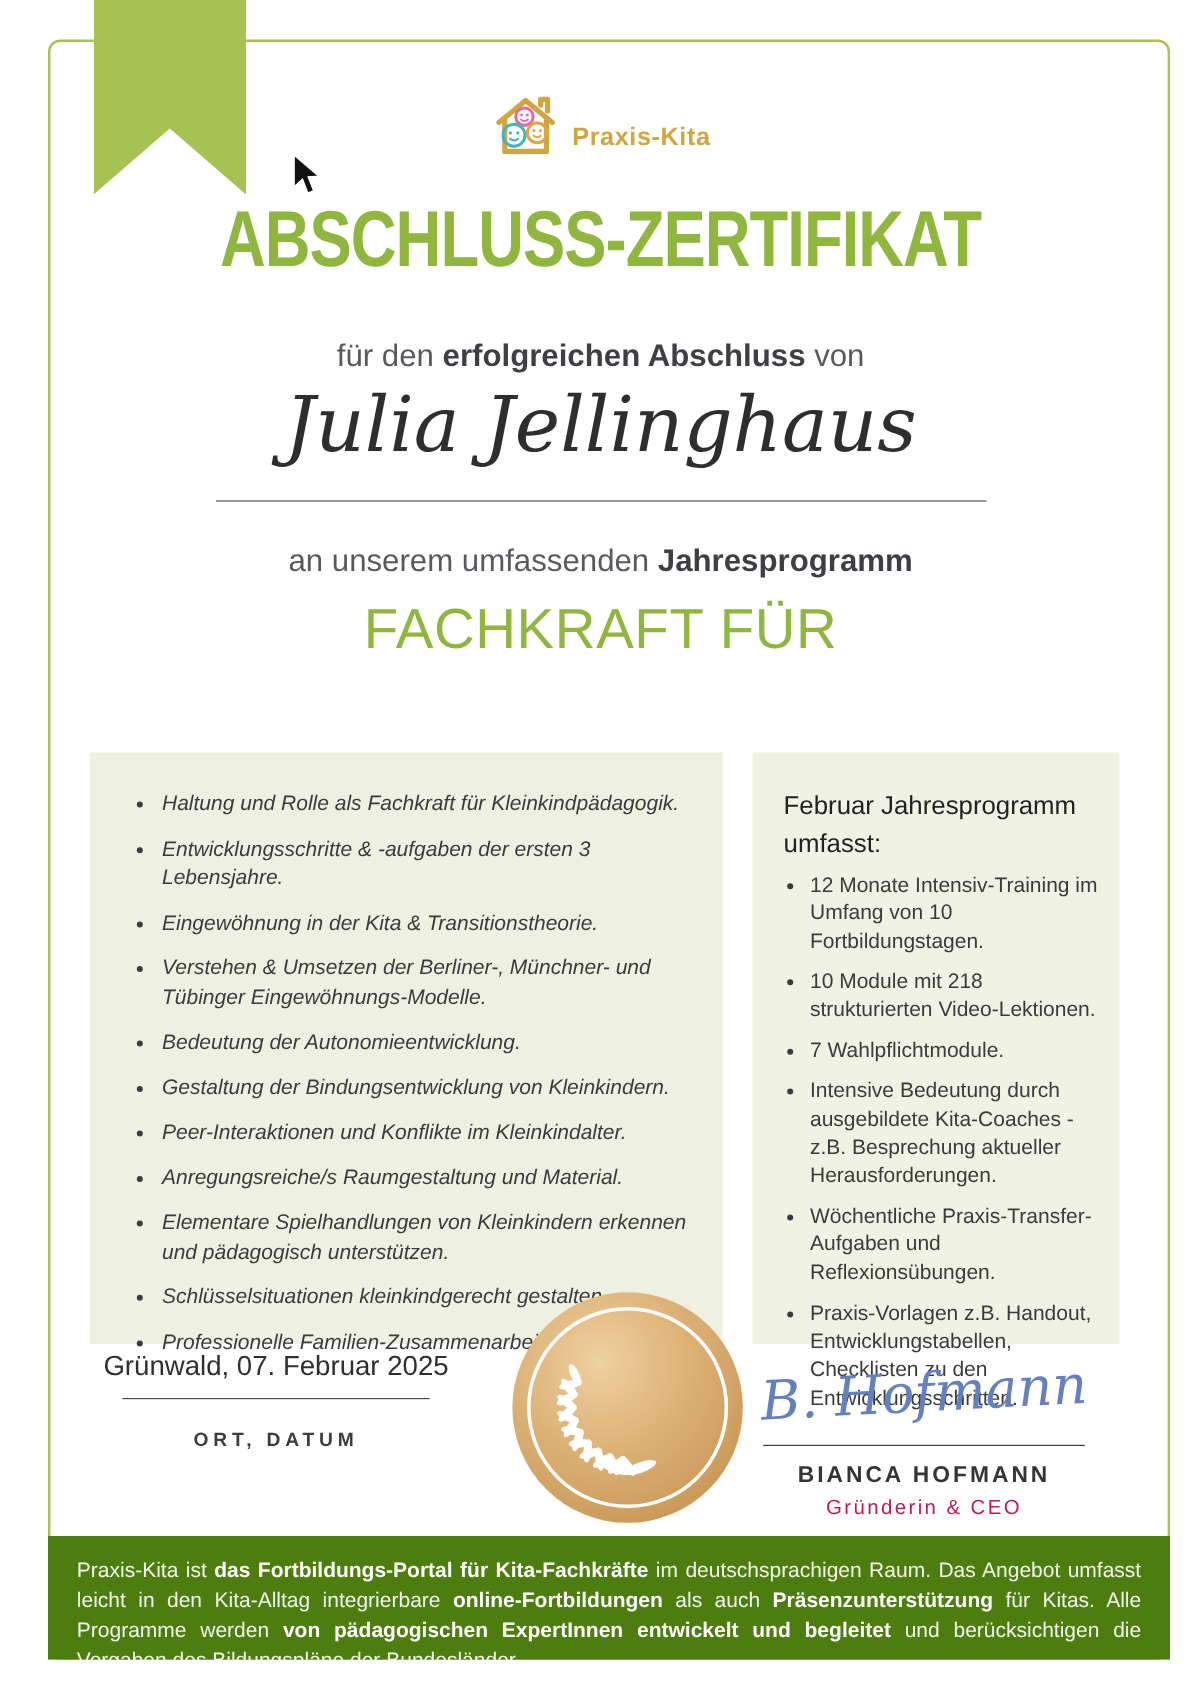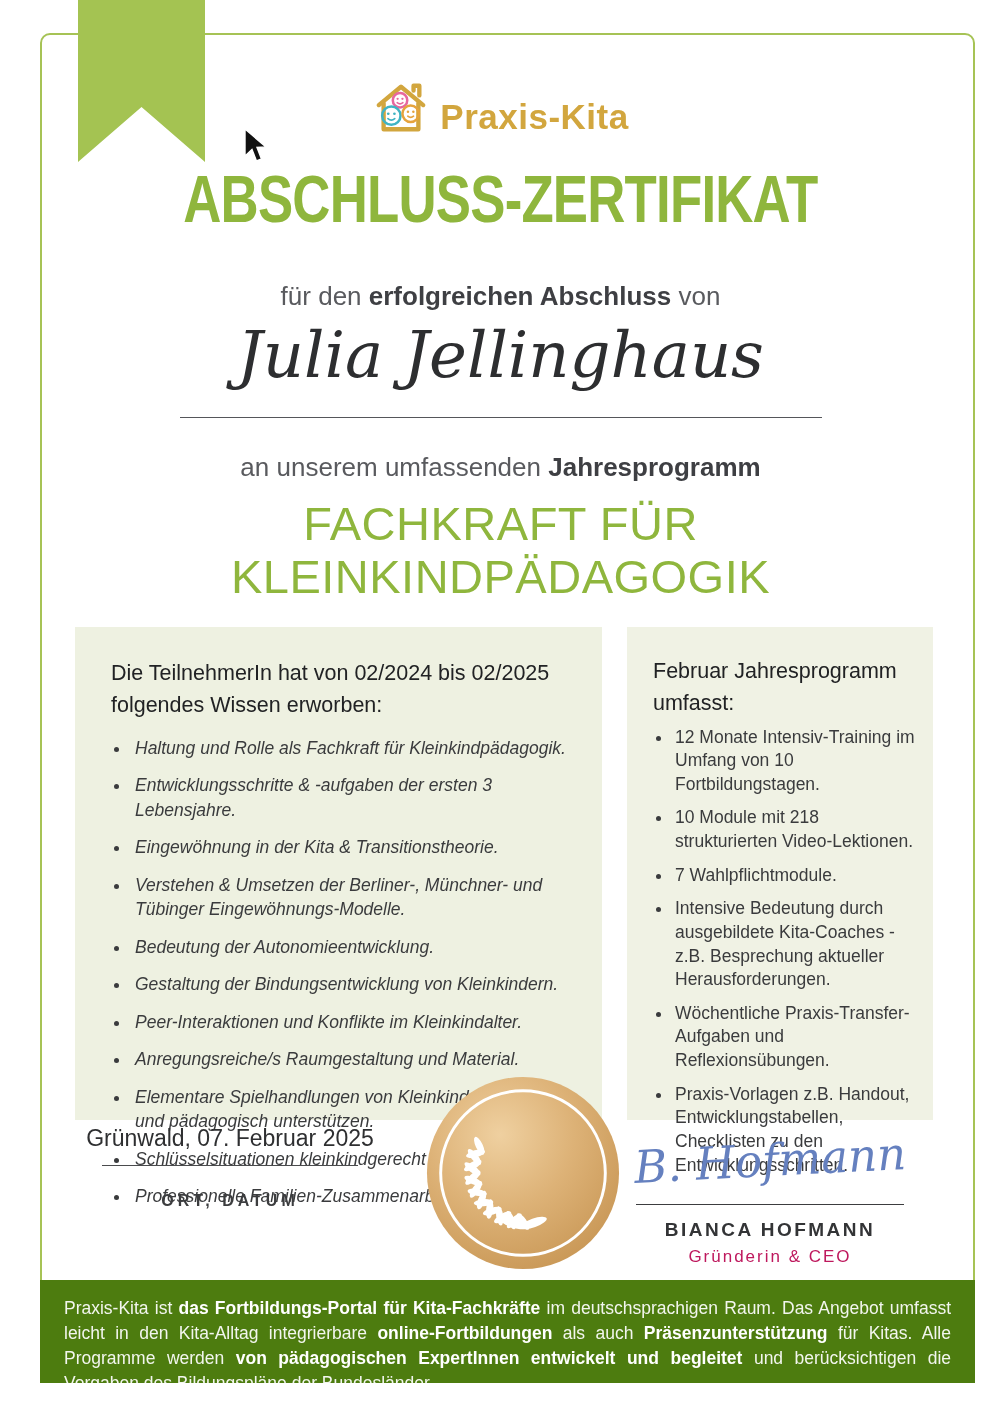--- a/index.html
+++ b/index.html
@@ -9,21 +9,21 @@
     font-family:"Liberation Sans",sans-serif;overflow:hidden;
   }
   
   .frame{position:absolute;left:40px;top:33px;width:935px;height:1350px;
     border:2px solid #a6c355;border-radius:10px;}
   
   .ribbon{position:absolute;left:78px;top:0;width:127px;height:162px;background:#a4c352;
     clip-path:polygon(0 0,100% 0,100% 100%,50% calc(100% - 55px),0 100%);z-index:4;}
   
   .logo-row{position:absolute;top:76px;left:0;width:100%;display:flex;align-items:center;justify-content:center;gap:10px;}
-  .logo-text{font-size:35px;font-weight:700;color:#d2a63e;letter-spacing:.5px;margin-top:21px;}
+  .logo-text{font-size:21px;font-weight:700;color:#d2a63e;letter-spacing:.5px;margin-top:21px;}
   
   .cursor{position:absolute;left:243px;top:128px;z-index:9;}
   
   .title{position:absolute;top:166px;left:0;width:100%;text-align:center;color:#8fb63d;
     font-size:66px;font-weight:700;line-height:1;white-space:nowrap;}
   .title>span{display:inline-block;transform:scaleX(.8);letter-spacing:-1px;}
   .intro{position:absolute;top:281px;left:0;width:100%;text-align:center;font-size:26px;color:#595a5e;}
   .intro b,.program-line b{color:#3e3f43;}
   .name-script{position:absolute;top:318px;left:0;width:100%;text-align:center;
     font-family:"DejaVu Serif",serif;font-style:italic;font-size:64px;color:#2d2e30;z-index:2;}
@@ -104,25 +104,23 @@
 
   <div class="title"><span>ABSCHLUSS-ZERTIFIKAT</span></div>
   <div class="intro">für den <b>erfolgreichen Abschluss</b> von</div>
 
   <div class="name-script">Julia Jellinghaus</div>
   <div class="name-line"></div>
 
   <div class="program-line">an unserem umfassenden <b>Jahresprogramm</b></div>
   <div class="program-title">
     <div>FACHKRAFT FÜR</div>
-    <div>KLEINKINDPÄDAGOGIK</div>
   </div>
 
   <div class="box box-left">
-    <h3>Die TeilnehmerIn hat von 02/2024 bis 02/2025 folgendes Wissen erworben:</h3>
     <ul class="bullets">
         <li>Haltung und Rolle als Fachkraft für Kleinkindpädagogik.</li>
         <li>Entwicklungsschritte &amp; -aufgaben der ersten 3 Lebensjahre.</li>
         <li>Eingewöhnung in der Kita &amp; Transitionstheorie.</li>
         <li>Verstehen &amp; Umsetzen der Berliner-, Münchner- und Tübinger Eingewöhnungs-Modelle.</li>
         <li>Bedeutung der Autonomieentwicklung.</li>
         <li>Gestaltung der Bindungsentwicklung von Kleinkindern.</li>
         <li>Peer-Interaktionen und Konflikte im Kleinkindalter.</li>
         <li>Anregungsreiche/s Raumgestaltung und Material.</li>
         <li>Elementare Spielhandlungen von Kleinkindern erkennen und pädagogisch unterstützen.</li>

